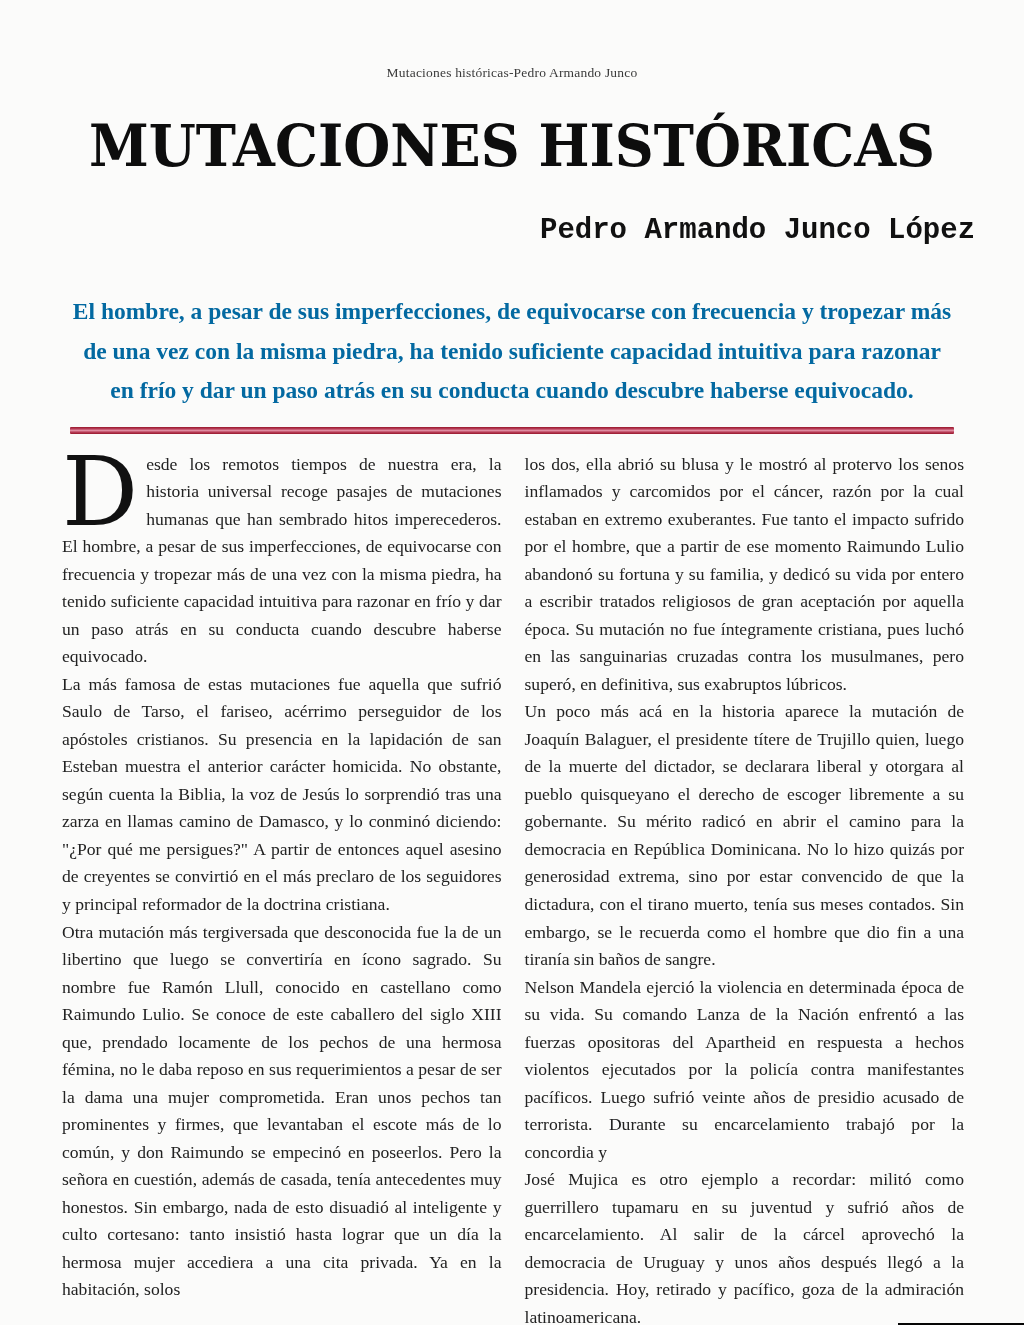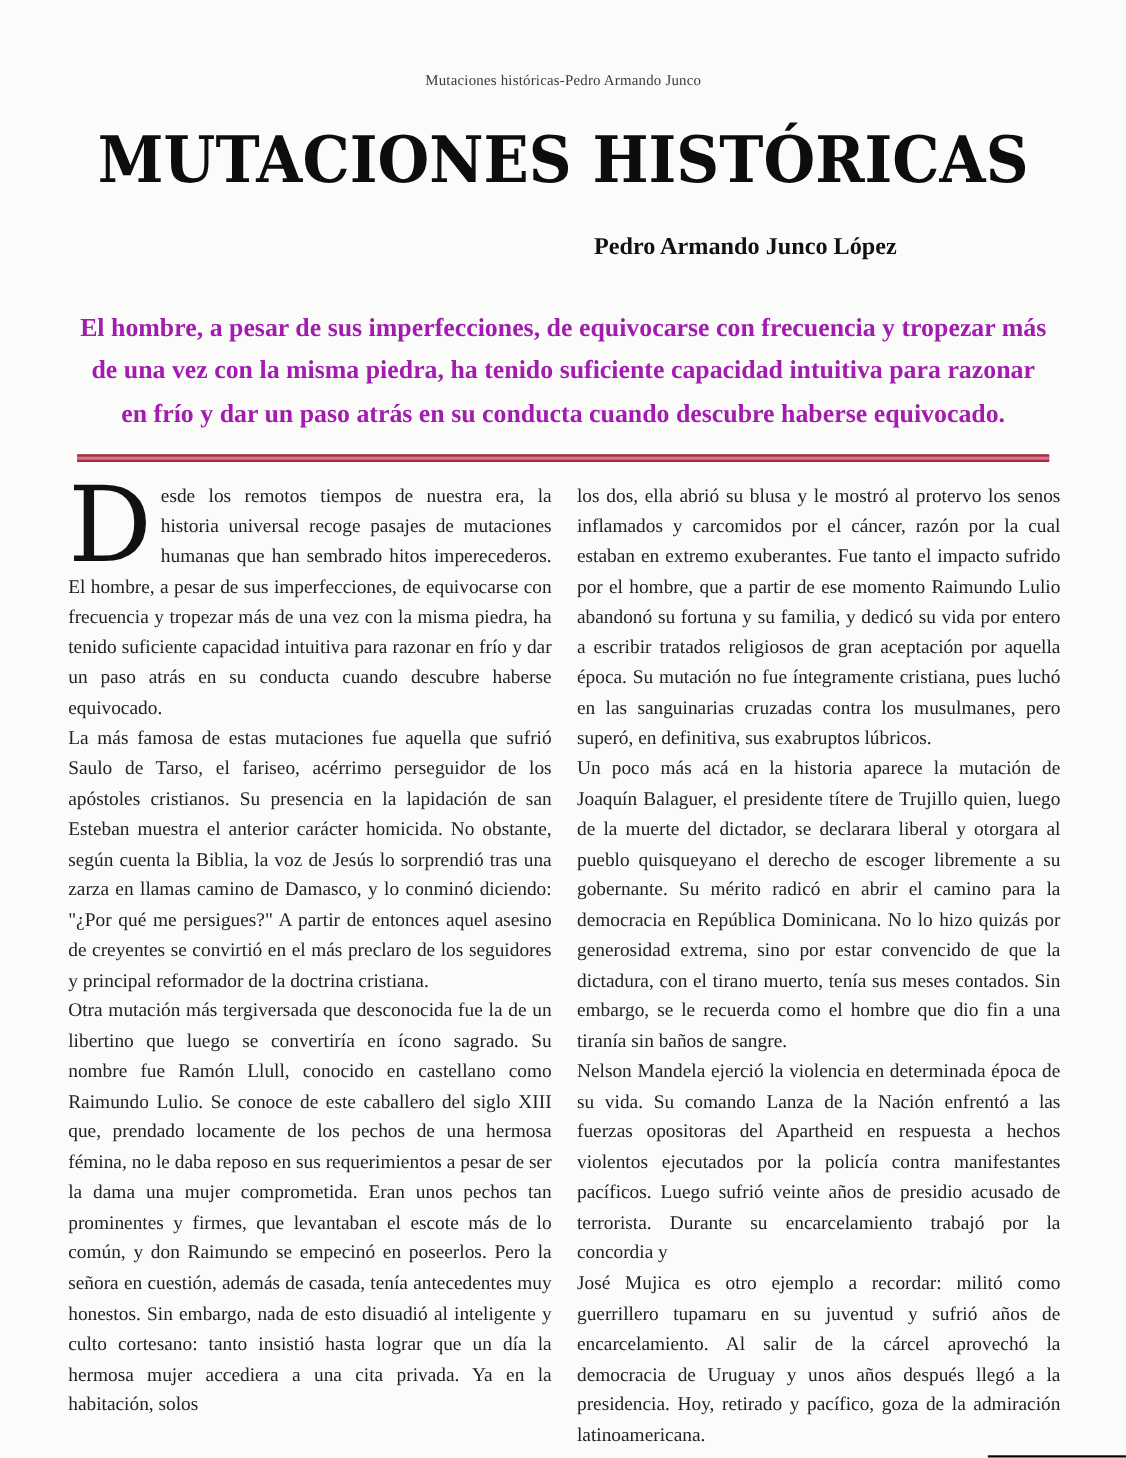--- a/index.html
+++ b/index.html
@@ -27,32 +27,33 @@
     font-weight:bold;
     font-size:54px;
     letter-spacing:0px;
     color:#0d0d0d;
     transform:scaleY(1.08);
   }
 
   .byline{
     margin:26px 0 0 540px;
     font-weight:bold;
-    font-size:22px;
+    font-size:29px;
     line-height:1.9;
     color:#111;
+    font-family:Liberation Mono, monospace;
   }
 
   .lead{
     margin:34px 72px 0 72px;
     text-align:center;
     font-weight:bold;
     font-size:23.5px;
     line-height:1.68;
-    color:#a21caf;
+    color:#0369a1;
   }
 
   .red-rule{
     margin:16px 70px 0 70px;
     height:7px;
     background:linear-gradient(to bottom,#97182c 0%,#b73b55 25%,#df8ba0 50%,#b73b55 75%,#97182c 100%);
     border-radius:1px;
   }
 
   .columns{

